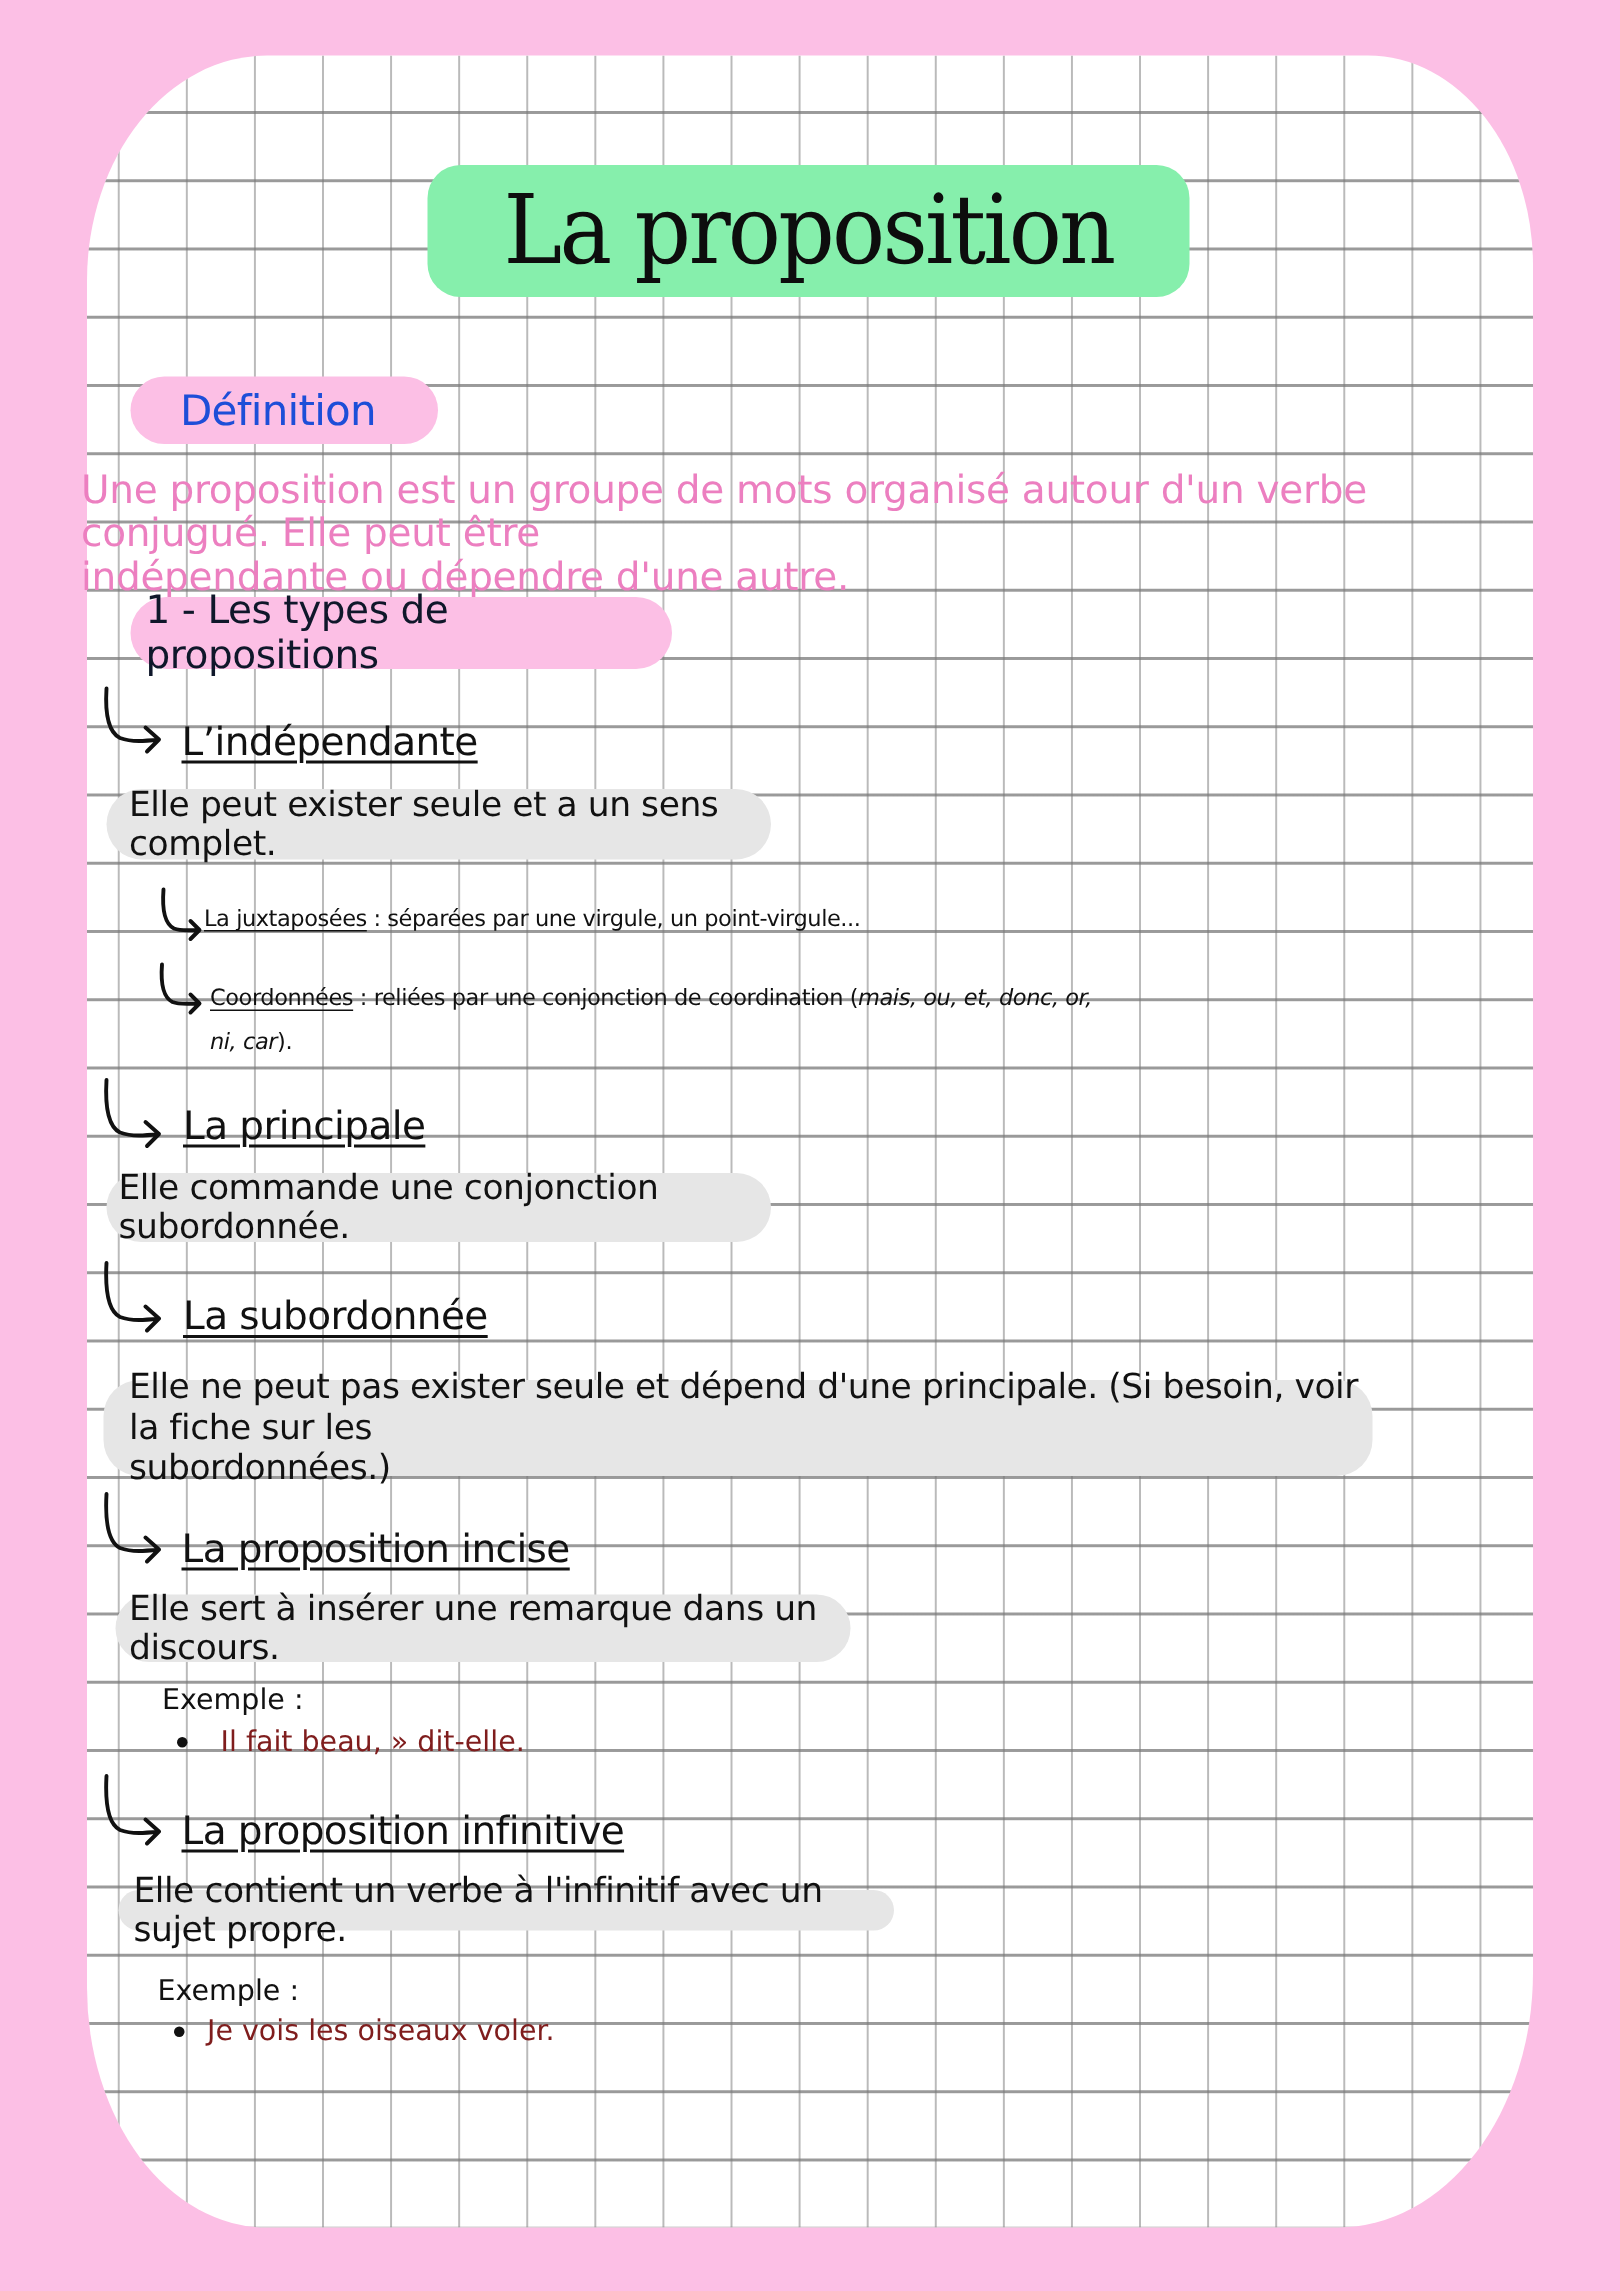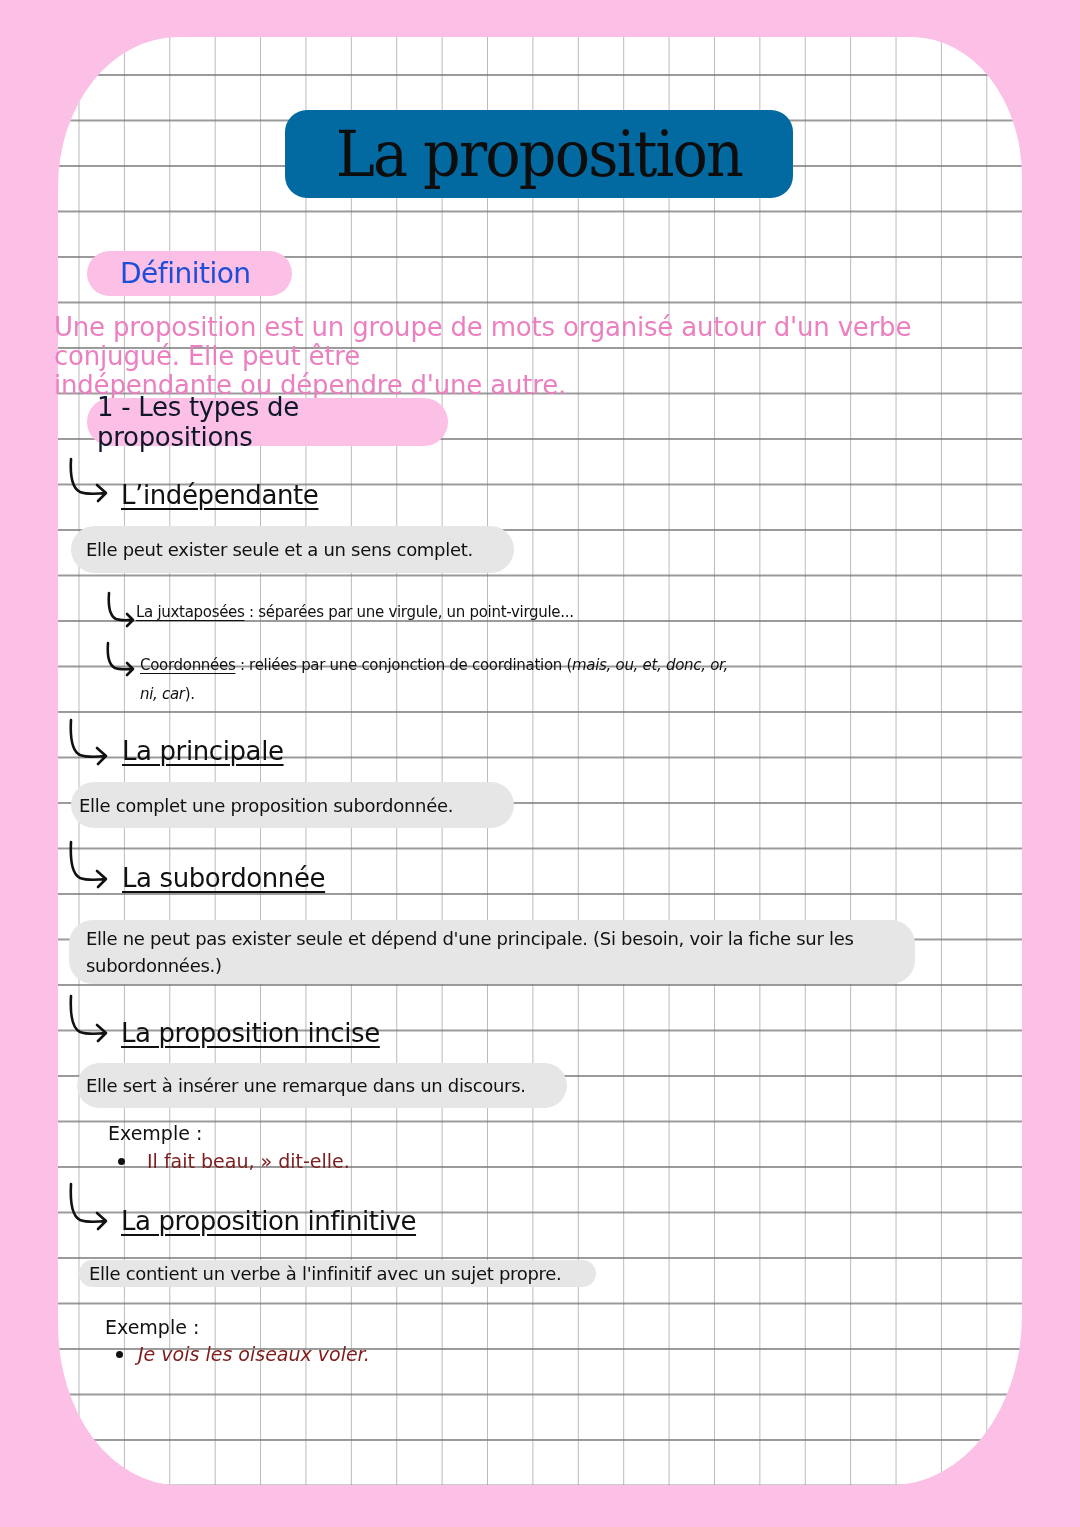--- a/index.html
+++ b/index.html
@@ -19,21 +19,21 @@
     position:absolute; inset:0;
     background-image:
       linear-gradient(to bottom, rgba(120,120,120,0.75) 0, rgba(120,120,120,0.75) 2px, transparent 2px),
       linear-gradient(to right, rgba(140,140,140,0.6) 0, rgba(140,140,140,0.6) 1px, transparent 1px);
     background-size: 100% 45.5px, 45.4px 100%;
     background-position: 0 -8.5px, 20.5px 0;
   }
   .abs { position:absolute; }
   .title-box {
     left:285px; top:110px; width:508px; height:88px;
-    background:#0369a1; border-radius:22px;
+    background:#86efac; border-radius:22px;
     display:flex; align-items:center; justify-content:center;
   }
   .title-text {
     font-family:"DejaVu Serif", serif;
     font-size:64px; letter-spacing:-2px; color:#0d0d0d;
     transform:scaleX(0.92); line-height:1;
   }
   .pill-pink {
     background:#fcbfe5; border-radius:24px;
     display:flex; align-items:center;
@@ -48,21 +48,21 @@
     font-family:"DejaVu Sans", sans-serif; letter-spacing:-0.2px;
   }
   .heading {
     font-size:26px; text-decoration:underline; text-underline-offset:4px;
     text-decoration-thickness:1.5px; color:#111;
     font-family:"DejaVu Sans", sans-serif; letter-spacing:-0.4px;
   }
   .pill-gray {
     background:#e6e6e6; border-radius:24px;
     display:flex; align-items:center; box-sizing:border-box;
-    font-size:18px; color:#111; font-family:"DejaVu Sans", sans-serif; letter-spacing:-0.3px;
+    font-size:23px; color:#111; font-family:"DejaVu Sans", sans-serif; letter-spacing:-0.3px;
   }
   .body-text { font-size:15px; color:#111; font-family:"DejaVu Sans", sans-serif; letter-spacing:-0.3px; }
   .ex-label { font-size:19px; color:#111; font-family:"DejaVu Sans", sans-serif; }
   .bullet { font-size:19px; color:#7f1d1d; font-family:"DejaVu Sans", sans-serif; display:flex; align-items:center; }
   .bullet .dot { width:7px; height:7px; border-radius:50%; background:#111; margin-right:22px; }
   svg.arrow { position:absolute; overflow:visible; }
   svg.arrow path { fill:none; stroke:#111; stroke-width:2.6; stroke-linecap:round; stroke-linejoin:round; }
   .u { text-decoration:underline; text-underline-offset:3px; }
   i { font-style:italic; }
 </style>
@@ -111,21 +111,21 @@
 <div class="abs body-text" style="left:140px;top:651px;width:840px;line-height:29px;">
   <span class="u">Coordonnées</span><span> : reliées par une conjonction de coordination (</span><i>mais, ou, et, donc, or,</i><br>
   <i>ni, car</i><span>).</span>
 </div>
 
 <svg class="arrow" style="left:0;top:0;width:1px;height:1px;">
   <path d="M71 720 C70 737 72 751 80 755 C88 758 97 757 106 756 M97 748 L106 756 L98 764"></path>
 </svg>
 <div class="abs heading" style="left:122px;top:736px;">La principale</div>
 <div class="abs pill-gray" style="left:71px;top:782px;width:443px;height:46px;padding-left:8px;">
-  <span>Elle complet une proposition subordonnée.</span>
+  <span>Elle commande une conjonction subordonnée.</span>
 </div>
 
 <svg class="arrow" style="left:0;top:0;width:1px;height:1px;">
   <path d="M71 842 C70 860 72 874 80 878 C88 881 97 880 106 879 M97 871 L106 879 L98 887"></path>
 </svg>
 <div class="abs heading" style="left:122px;top:863px;">La subordonnée</div>
 <div class="abs pill-gray" style="left:69px;top:920px;width:846px;height:64px;padding-left:17px;line-height:27px;align-items:center;">
   <div>
     <div>Elle ne peut pas exister seule et dépend d'une principale. (Si besoin, voir la fiche sur les</div>
     <div>subordonnées.)</div>
@@ -146,16 +146,16 @@
 </div>
 
 <svg class="arrow" style="left:0;top:0;width:1px;height:1px;">
   <path d="M71 1184 C70 1202 72 1216 80 1220 C88 1223 97 1222 106 1221 M97 1213 L106 1221 L98 1229"></path>
 </svg>
 <div class="abs heading" style="left:121px;top:1206px;">La proposition infinitive</div>
 <div class="abs pill-gray" style="left:79px;top:1260px;width:517px;height:27px;padding-left:10px;">
   <span>Elle contient un verbe à l'infinitif avec un sujet propre.</span>
 </div>
 <div class="abs ex-label" style="left:105px;top:1316px;">Exemple :</div>
-<div class="abs bullet" style="left:116px;top:1343px;font-style:italic;">
+<div class="abs bullet" style="left:116px;top:1343px;">
   <span class="dot" style="margin-right:15px;"></span>
   <span>Je vois les oiseaux voler.</span>
 </div>
 
 </body></html>

